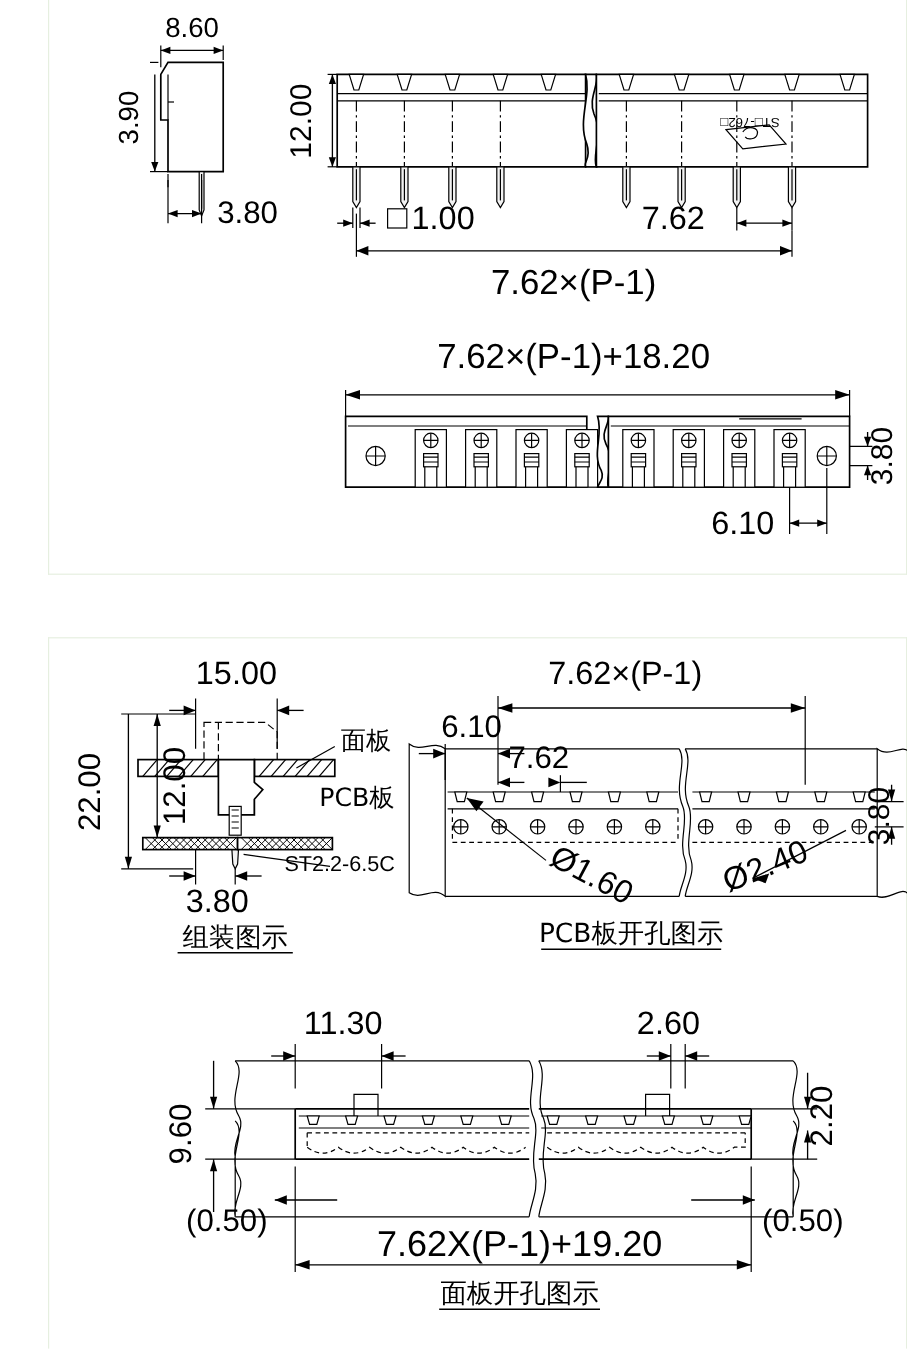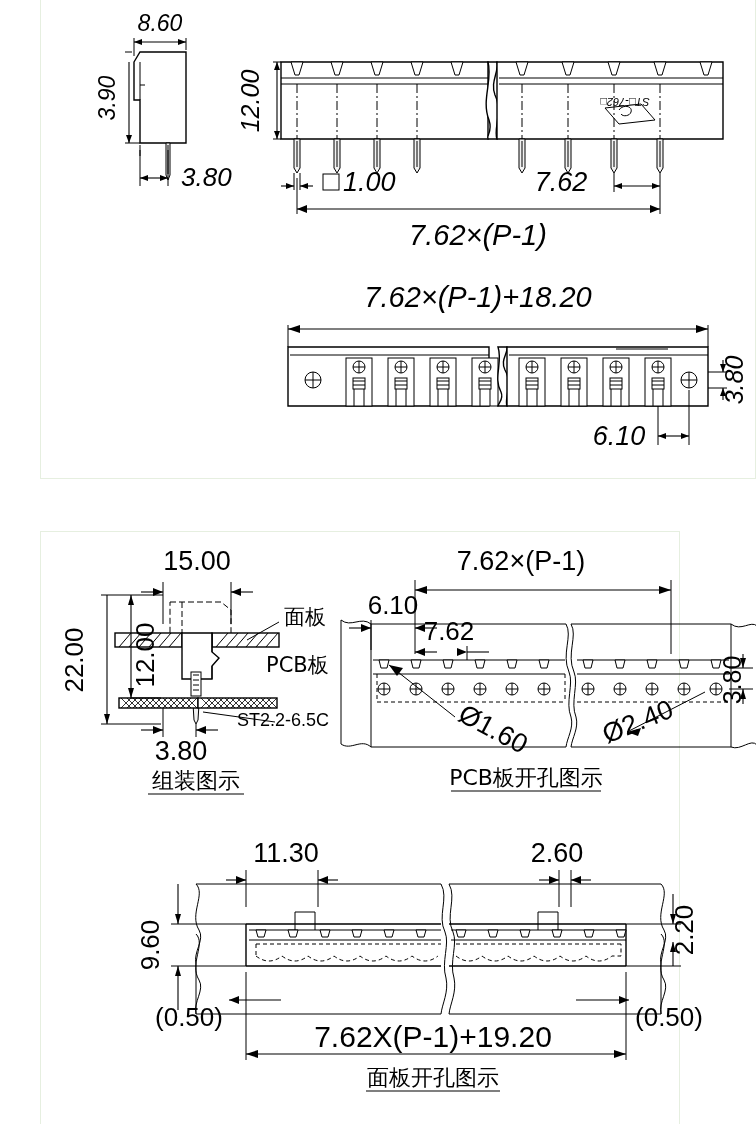--- a/index.html
+++ b/index.html
@@ -1,21 +1,21 @@
 <!DOCTYPE html>
 <html><head>
 <meta charset="utf-8">
 <title>Terminal Block Technical Drawing</title>
 <style>
   html,body{margin:0;padding:0;background:#ffffff;}
   body{width:756px;height:1124px;position:relative;overflow:hidden;
        font-family:"Liberation Sans","DejaVu Sans",sans-serif;color:#000;}
   .panel{position:absolute;background:#fff;border:1px solid #e6efe0;box-sizing:border-box;}
-  #panel-top{left:40px;top:0px;width:716px;height:479px;border-top:none;font-style:italic;}
-  #panel-bottom{left:40px;top:531px;width:640px;height:593px;border-bottom:none;}
+  #panel-top{left:40px;top:0px;width:716px;height:479px;border-top:none;}
+  #panel-bottom{left:40px;top:531px;width:716px;height:593px;border-bottom:none;}
   svg{position:absolute;left:0;top:0;overflow:visible;}
   .dimtxt{font-family:"Liberation Sans","DejaVu Sans",sans-serif;fill:#000;}
   .cn{font-family:"DejaVu Sans","Liberation Sans",sans-serif;fill:#000;}
   text{white-space:pre;}
   .thin{stroke:#000;stroke-width:1;fill:none;}
   .med{stroke:#000;stroke-width:1.4;fill:none;}
   .dimline{stroke:#000;stroke-width:1.1;fill:none;}
   .extline{stroke:#000;stroke-width:1;fill:none;}
   .center{stroke:#000;stroke-width:1;fill:none;stroke-dasharray:9 3 2 3;}
   .dashed{stroke:#000;stroke-width:1;fill:none;stroke-dasharray:6 3;}

